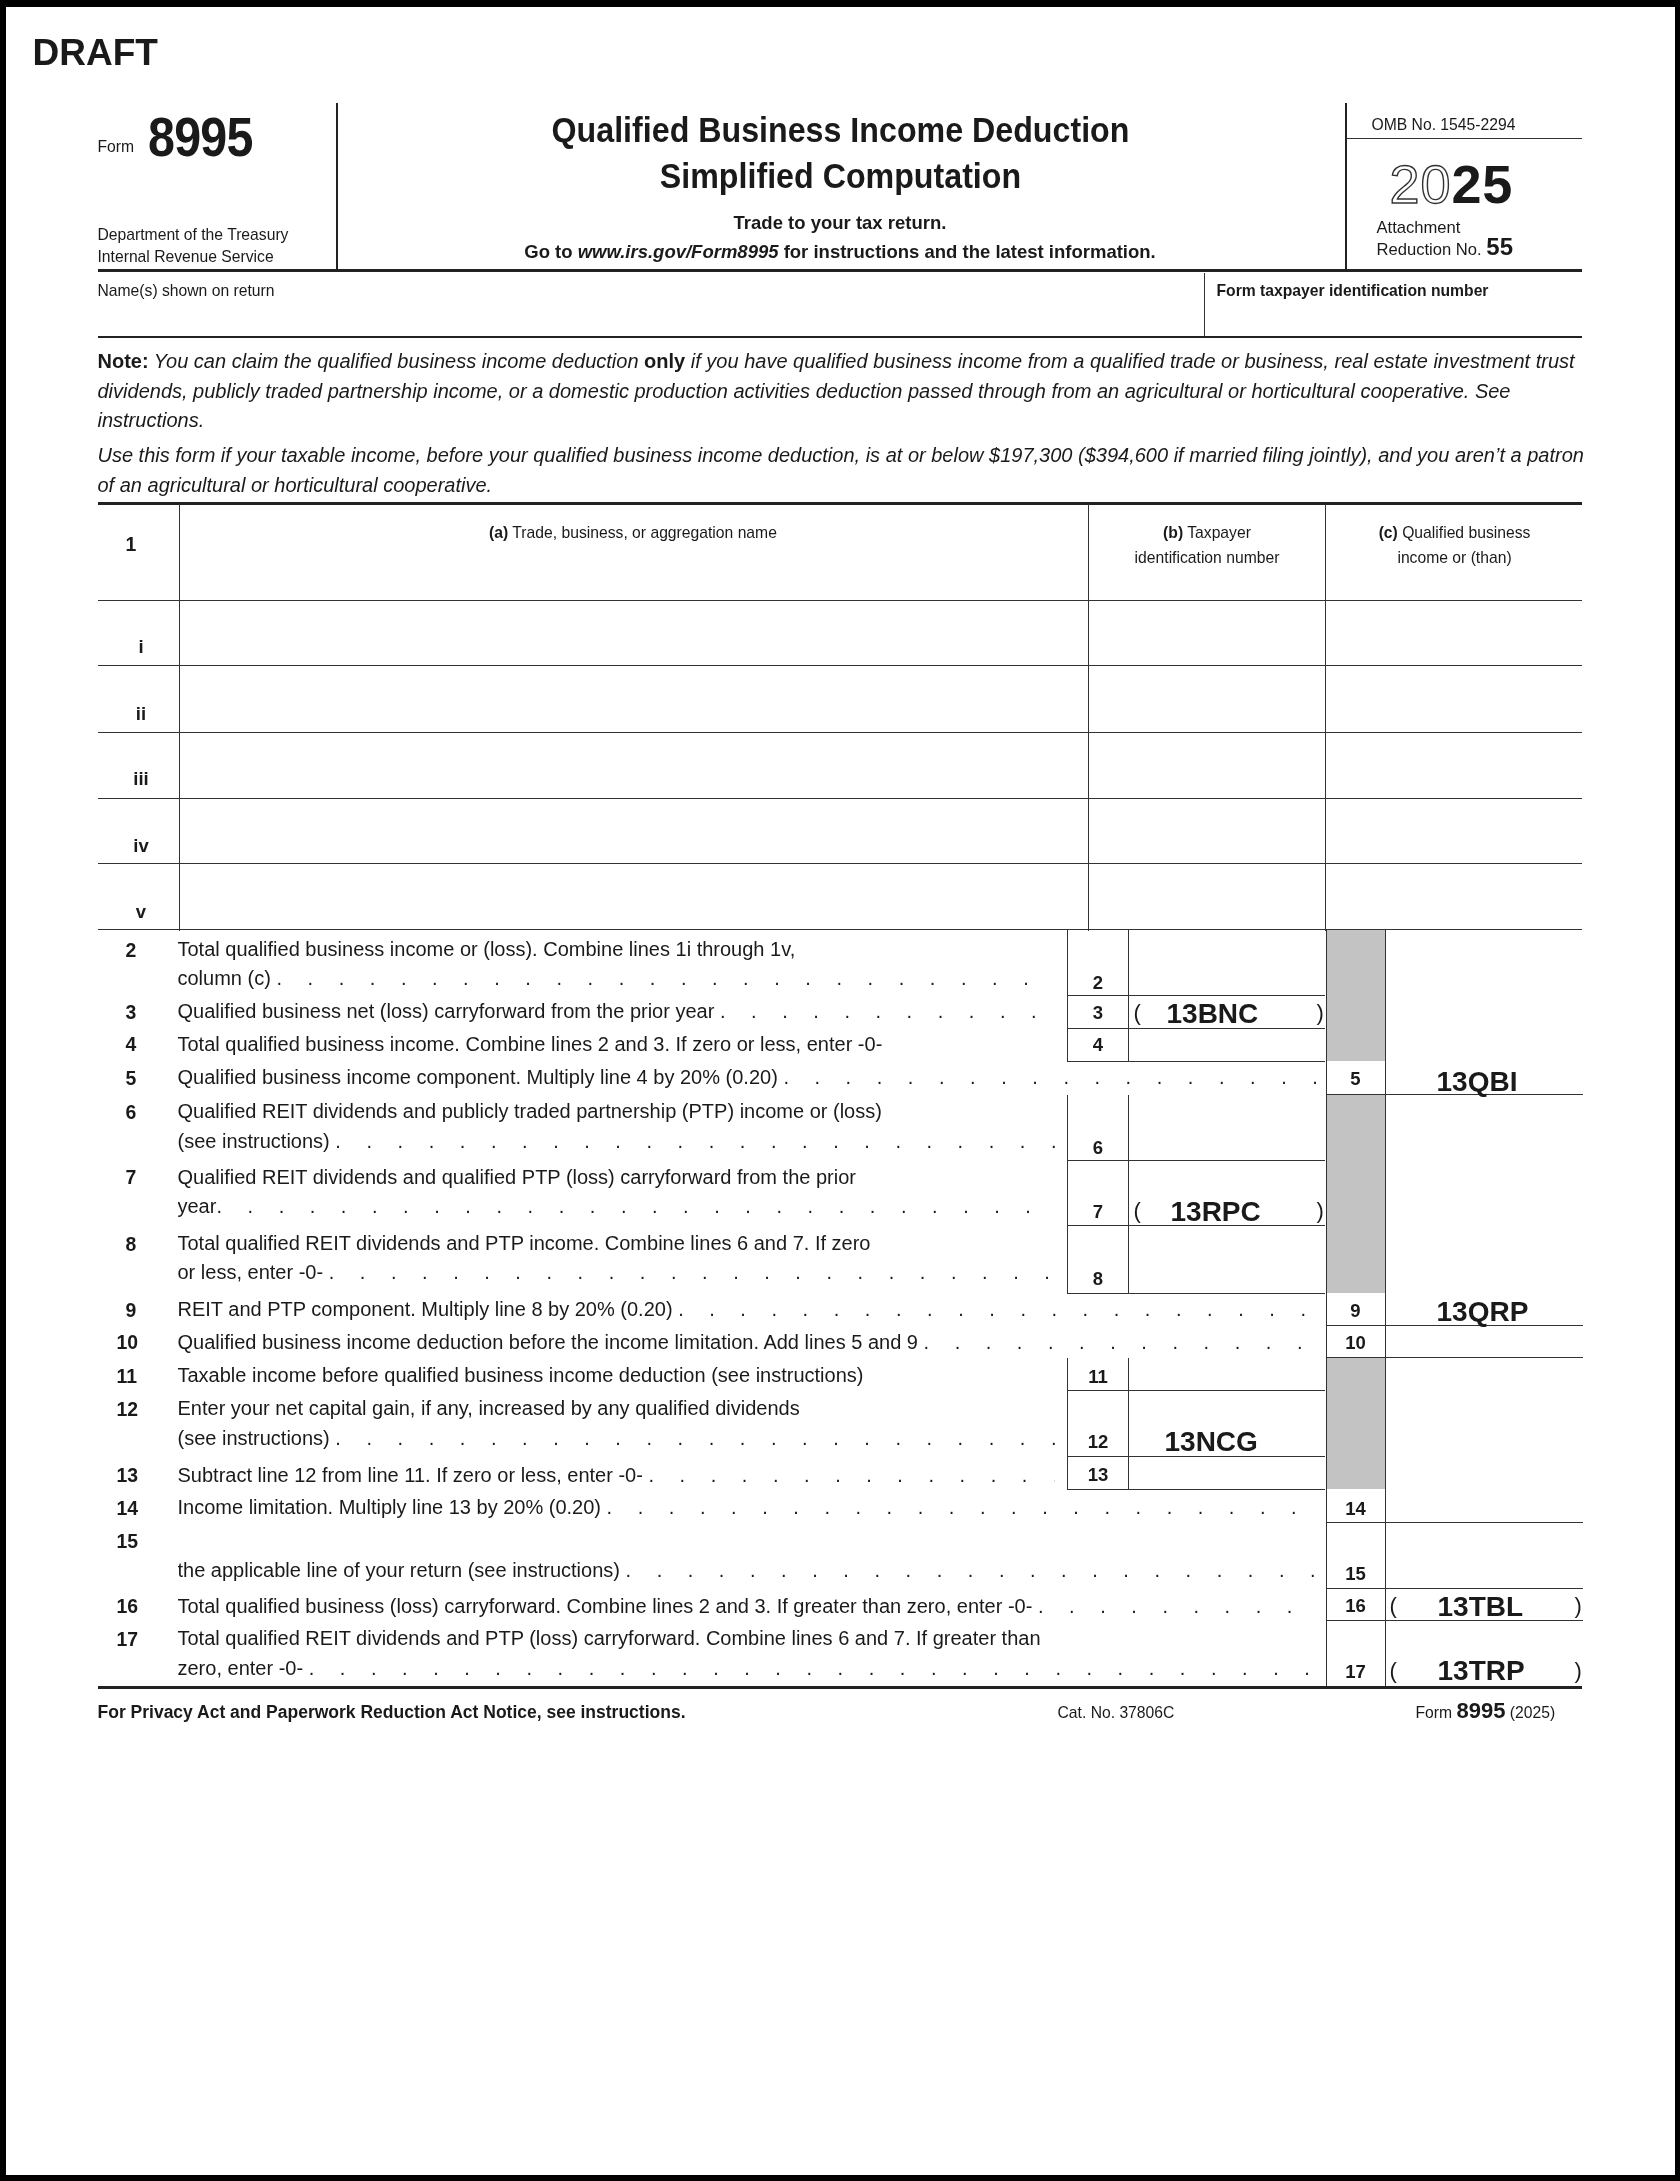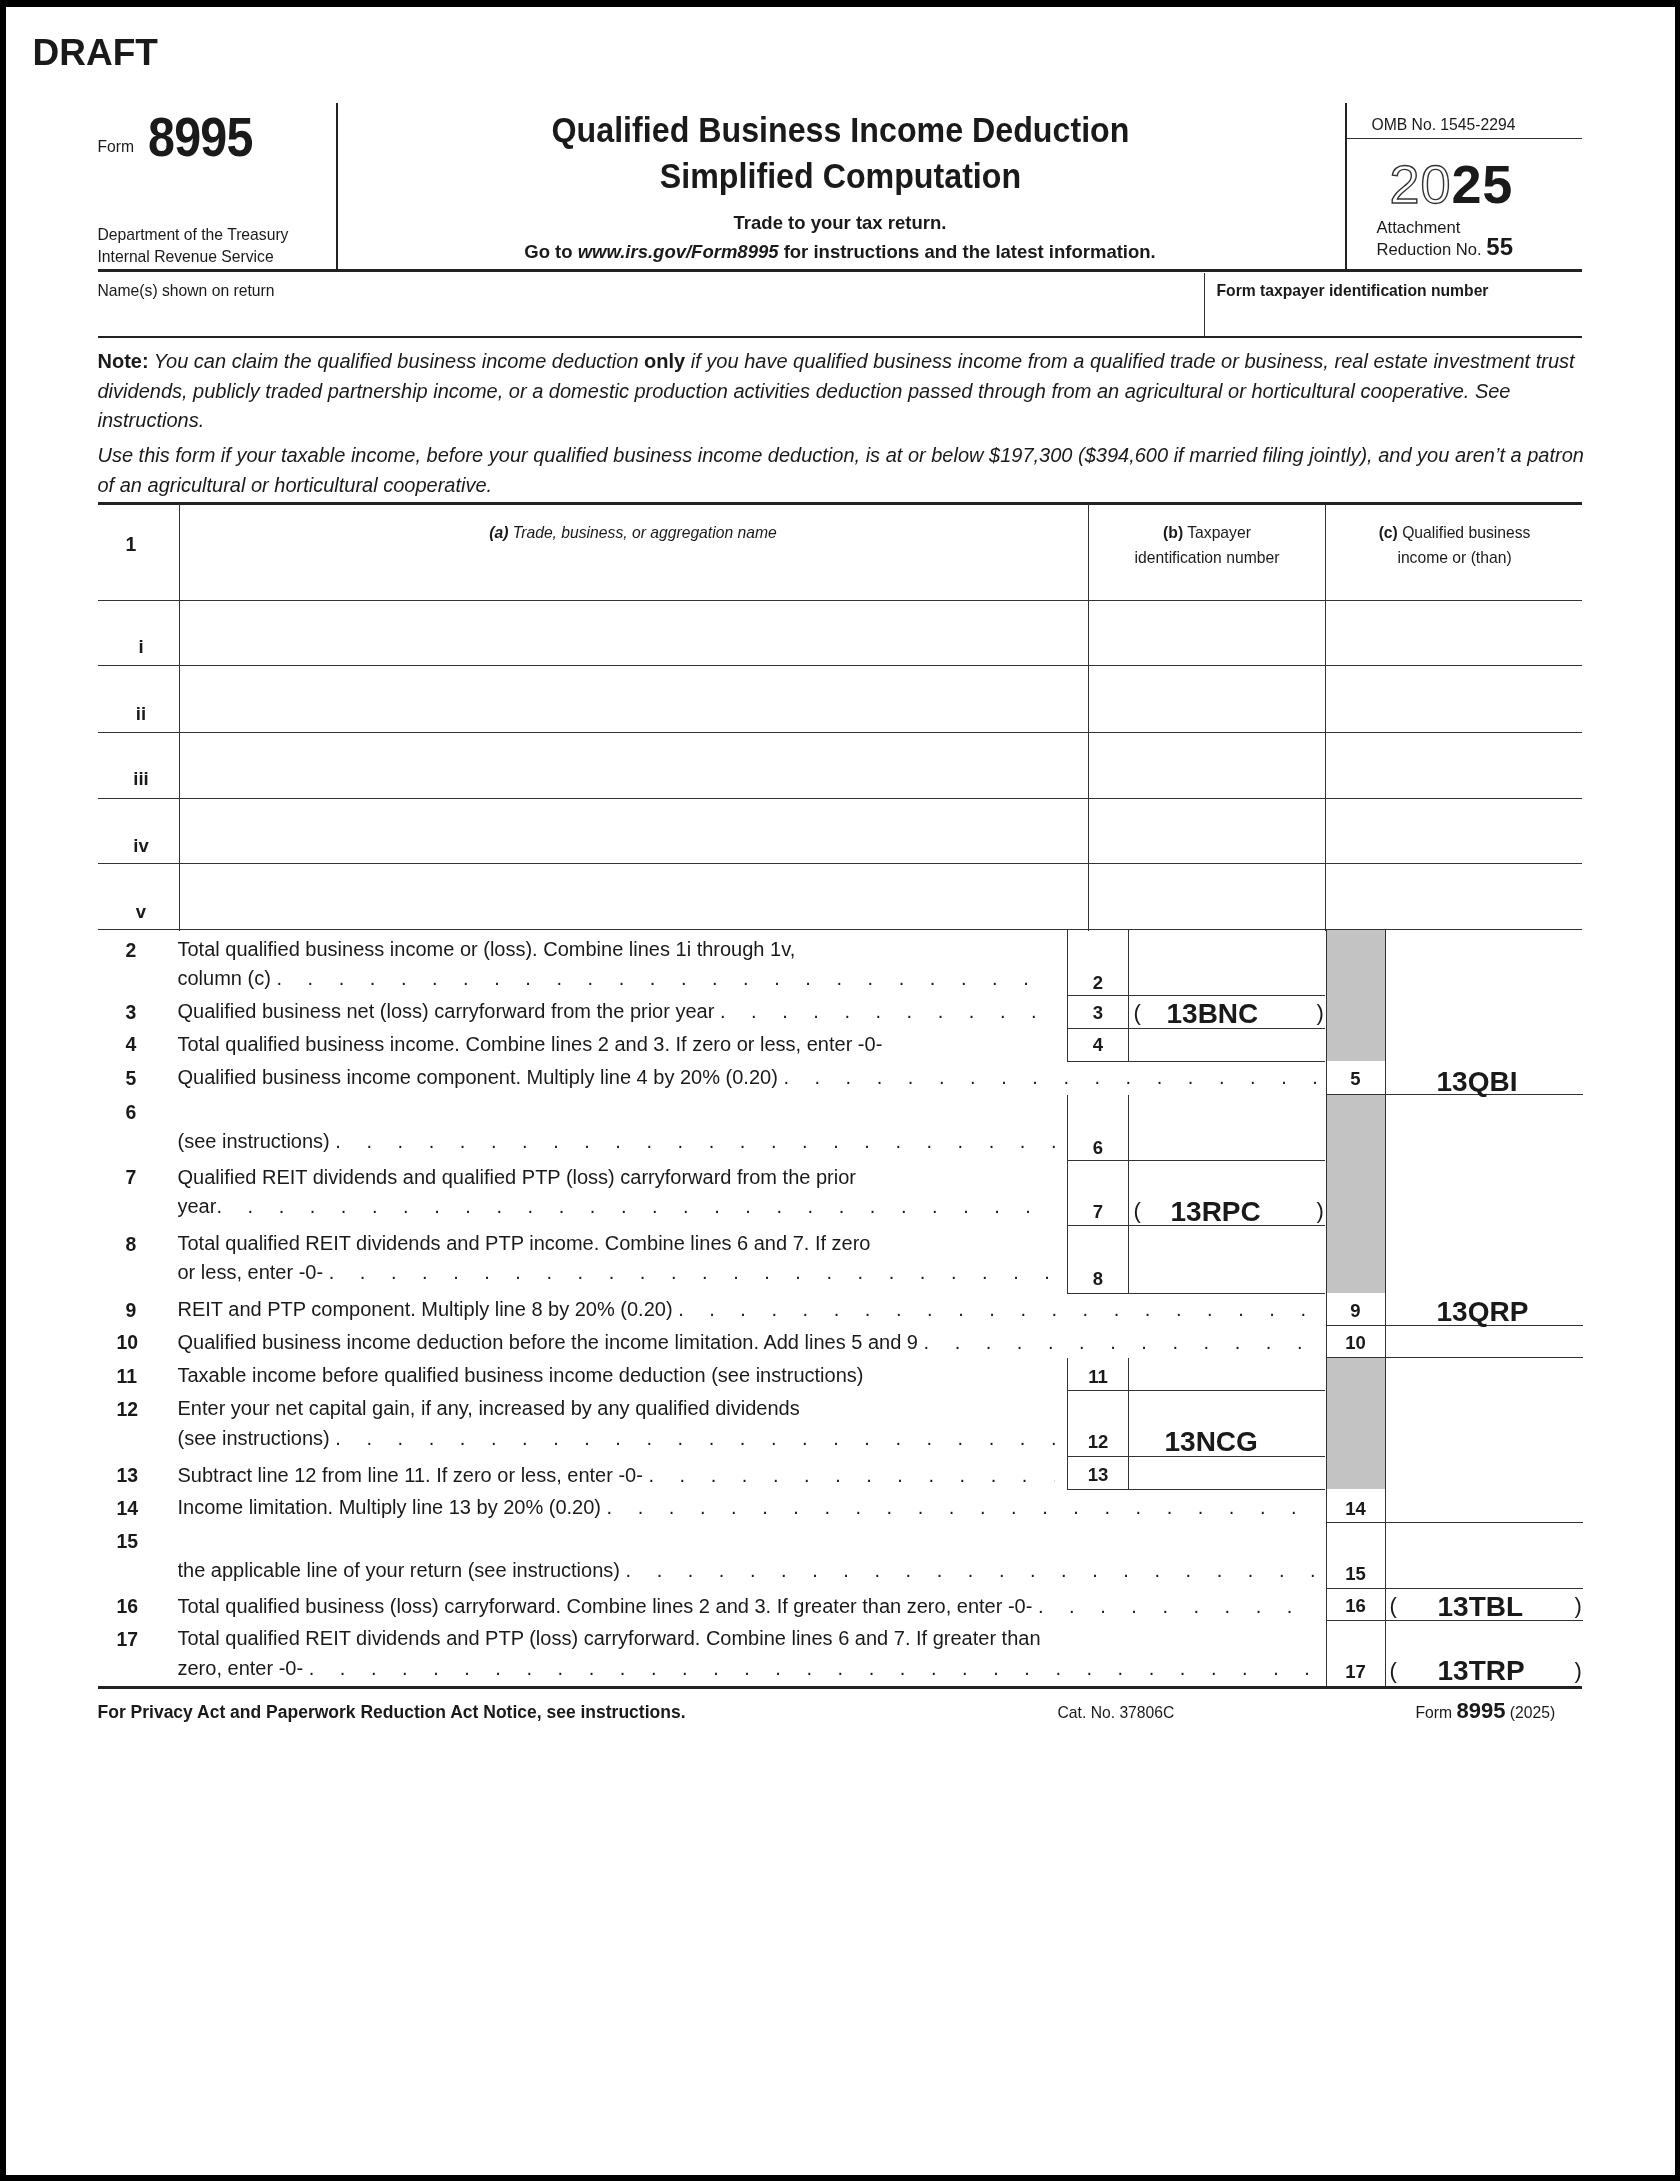--- a/index.html
+++ b/index.html
@@ -96,21 +96,21 @@
 
   <div class="abs note"><b>Note:</b><span> You can claim the qualified business income deduction </span><b>only</b><span> if you have qualified business income from a qualified trade or business, real estate investment trust dividends, publicly traded partnership income, or a domestic production activities deduction passed through from an agricultural or horticultural cooperative. See instructions.</span></div>
   <div class="abs note2">Use this form if your taxable income, before your qualified business income deduction, is at or below $197,300 ($394,600 if married filing jointly), and you aren’t a patron of an agricultural or horticultural cooperative.</div>
 
   <div class="hline thick" style="left:92px; top:495px; width:1484px;"></div>
   <div class="abs linenum" style="left:120px; top:526px;">1</div>
   <div class="vline" style="left:173px; top:497px; height:427px;"></div>
   <div class="vline" style="left:1082px; top:497px; height:427px;"></div>
   <div class="vline" style="left:1319px; top:497px; height:427px;"></div>
 
-  <div class="abs colhead" style="left:174px; top:513px; width:907px;font-style:italic;"><b>(a)</b><span> Trade, business, or aggregation name</span></div>
+  <div class="abs colhead" style="left:174px; top:513px; width:907px;"><b>(a)</b><span> Trade, business, or aggregation name</span></div>
   <div class="abs colhead" style="left:1084px; top:513px; width:235px;"><b>(b)</b><span> Taxpayer</span><br><span>identification number</span></div>
   <div class="abs colhead" style="left:1321px; top:513px; width:256px;"><b>(c)</b><span> Qualified business</span><br><span>income or (than)</span></div>
 
   <div class="hline" style="left:92px; top:593px; width:1484px;"></div>
 
   <div class="abs roman" style="left:108px; top:629px;">i</div>
   <div class="abs" style="left:174px; top:594px; width:907px; height:63px;"></div>
   <div class="abs" style="left:1084px; top:594px; width:235px; height:63px;"></div>
   <div class="abs" style="left:1321px; top:594px; width:256px; height:63px;"></div>
   <div class="hline" style="left:92px; top:658px; width:1484px;"></div>
@@ -187,20 +187,21 @@
   <div class="abs desc" style="left:172px; top:1023px; width:886px; white-space:nowrap;">Total qualified business income. Combine lines 2 and 3. If zero or less, enter -0-</div>
   <div class="abs boxnum" style="left:1063px; top:1027px; width:59px;">4</div>
   <div class="abs" style="left:1124px; top:1023px; width:196px; height:31px;"></div>
 
   <div class="abs linenum" style="left:120px; top:1060px;">5</div>
   <div class="abs desc" style="left:172px; top:1056px; width:1141px; overflow:hidden; white-space:nowrap;"><span>Qualified business income component. Multiply line 4 by 20% (0.20)</span> <span class="dots">. . . . . . . . . . . . . . . . . . . . . . . . . . . . . . . . . . . . . . . . . . . . . . . . . . . .</span></div>
   <div class="abs boxnum" style="left:1321px; top:1061px; width:58px;">5</div>
   <div class="abs code" style="left:1431px; top:1059px;">13QBI</div>
 
   <div class="abs linenum" style="left:120px; top:1094px;">6</div>
+  <div class="abs desc" style="left:172px; top:1090px; width:886px; white-space:nowrap;">Qualified REIT dividends and publicly traded partnership (PTP) income or (loss)</div>
   <div class="abs desc" style="left:172px; top:1120px; width:877px; overflow:hidden; white-space:nowrap;"><span>(see instructions)</span> <span class="dots">. . . . . . . . . . . . . . . . . . . . . . . . . . . . . . . . . . . . . . . . . . . . . . . . . . . .</span></div>
   <div class="abs boxnum" style="left:1063px; top:1130px; width:59px;">6</div>
   <div class="abs" style="left:1124px; top:1088px; width:196px; height:65px;"></div>
 
   <div class="abs linenum" style="left:120px; top:1159px;">7</div>
   <div class="abs desc justify" style="left:172px; top:1156px; width:877px;">Qualified REIT dividends and qualified PTP (loss) carryforward from the prior</div>
   <div class="abs desc" style="left:172px; top:1185px; width:877px; overflow:hidden; white-space:nowrap;"><span>year</span><span class="dots">. . . . . . . . . . . . . . . . . . . . . . . . . . . . . . . . . . . . . . . . . . . . . . . . . . . .</span></div>
   <div class="abs boxnum" style="left:1063px; top:1194px; width:59px;">7</div>
   <div class="abs paren" style="left:1128px; top:1191px;">(</div>
   <div class="abs code" style="left:1165px; top:1189px;">13RPC</div>

